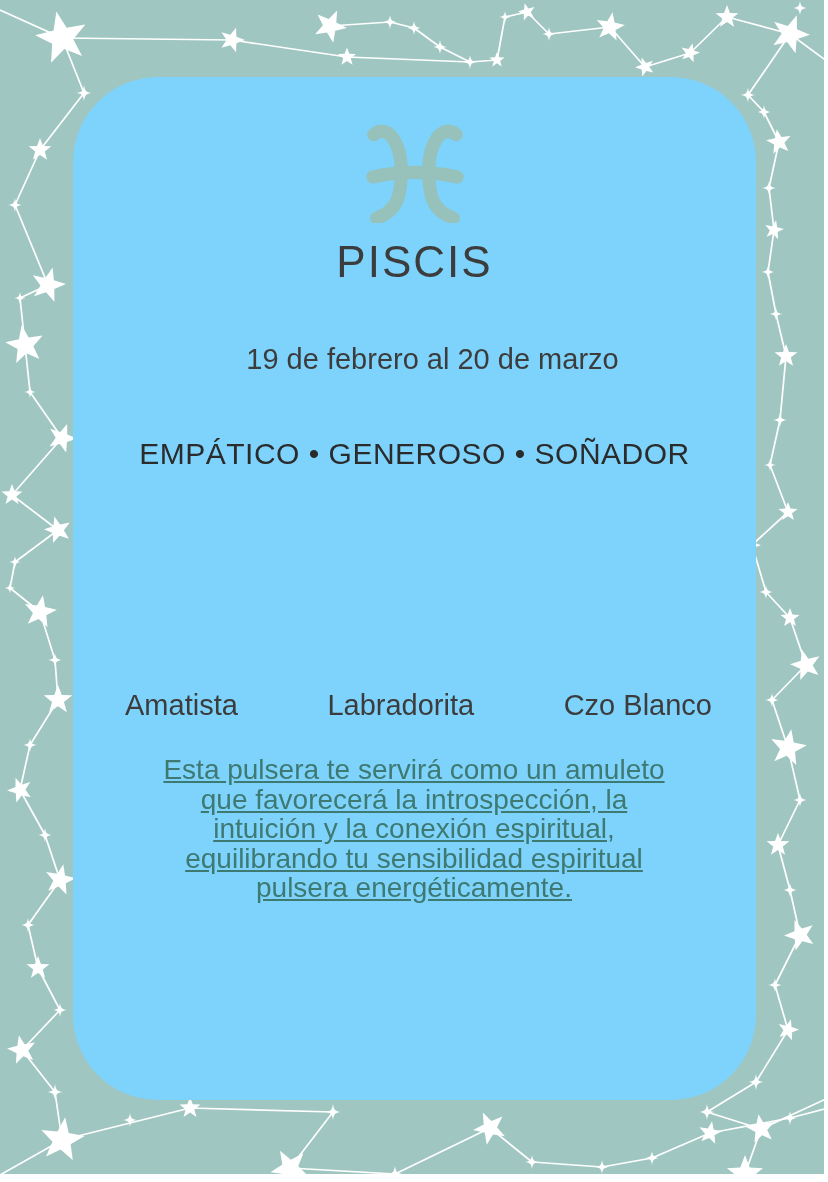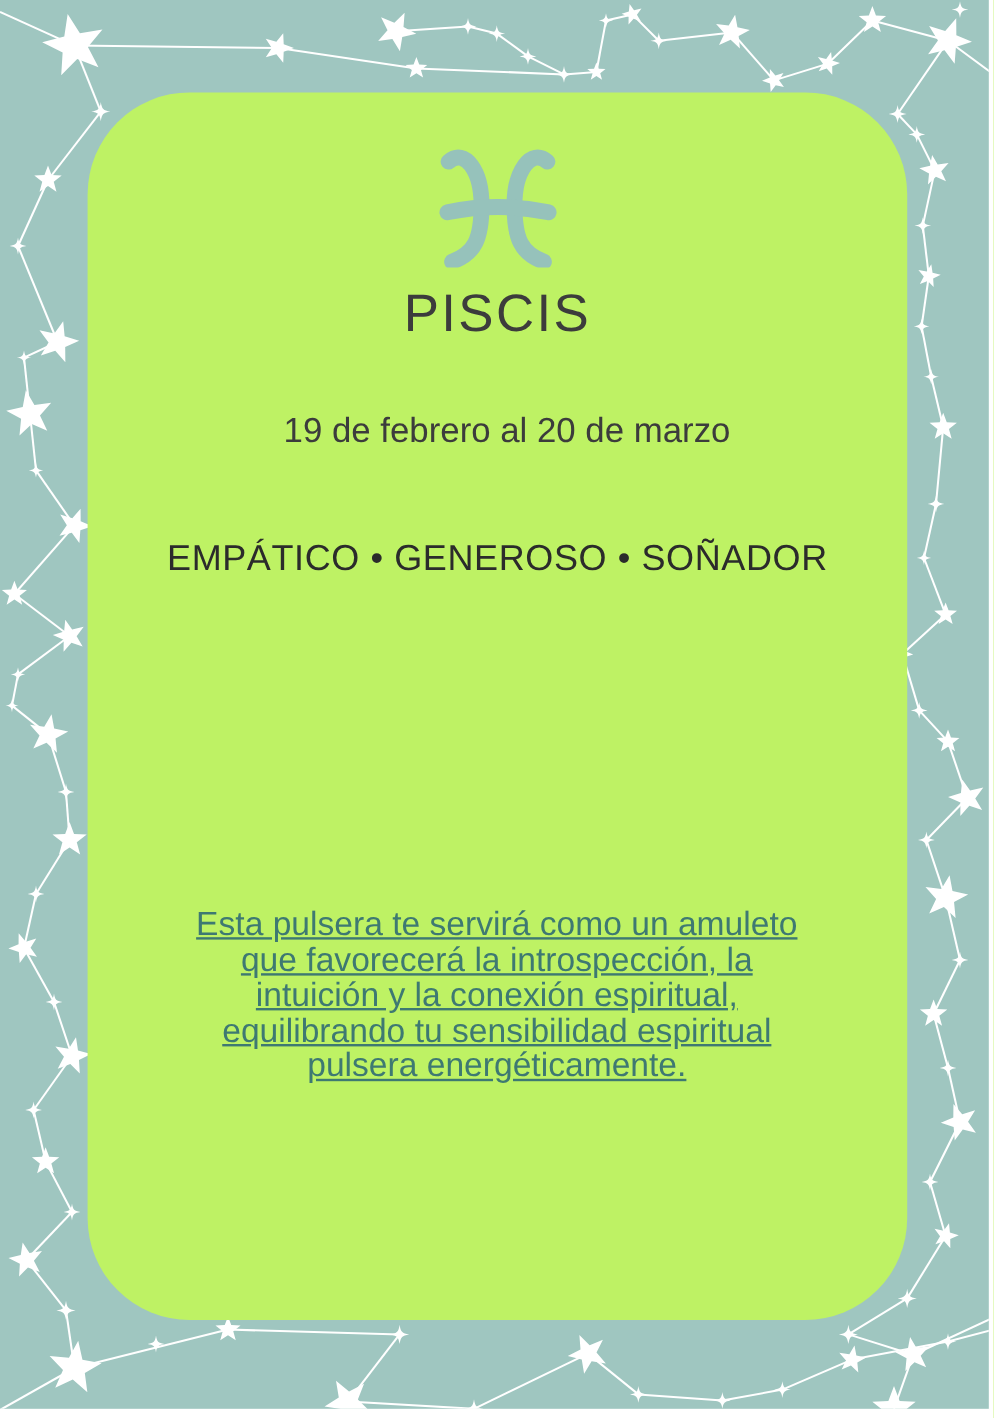--- a/index.html
+++ b/index.html
@@ -8,39 +8,39 @@
     background:#ffffff;
     font-family:"Liberation Sans", sans-serif;
   }
   .bg{
     position:absolute;top:0;left:0;right:4px;bottom:8px;
     background:var(--bg-teal,#9fc6c0);
   }
   .bg svg{position:absolute;top:0;left:0;}
   .card{
     position:absolute;left:73px;top:77px;width:683px;height:1023px;
-    background:#bef264;border-radius:85px;
+    background:#7dd3fc;border-radius:85px;
   }
   .symbol{
     position:absolute;top:44px;left:50%;transform:translateX(-50%);
     width:118px;height:102px;
   }
   .title{
     position:absolute;top:160px;left:0;width:100%;text-align:center;
     font-size:44px;letter-spacing:2px;color:var(--heading-dark,#3c3c3c);
     font-weight:400;
   }
   .date{
-    position:absolute;top:266px;left:8px;width:100%;text-align:center;
+    position:absolute;top:266px;left:18px;width:100%;text-align:center;
     font-size:29px;color:var(--heading-dark,#3c3c3c);
   }
   .traits{
     position:absolute;top:358px;left:0;width:100%;text-align:center;
     font-size:30px;line-height:38px;color:var(--traits-dark,#2b2b2b);
-    letter-spacing:0.5px;white-space:nowrap;margin-top:12px;
+    letter-spacing:0.5px;white-space:nowrap;
   }
   .stones{
     position:absolute;top:612px;left:52px;right:44px;
     display:flex;justify-content:space-between;
     font-size:29px;color:var(--heading-dark,#3c3c3c);
   }
   .desc{
     position:absolute;top:678px;left:31px;width:620px;text-align:center;
     font-size:28px;line-height:29.5px;color:var(--desc-teal,#3e7972);
     white-space:nowrap;
@@ -237,20 +237,25 @@
   </div>
 
   <div class="title">PISCIS</div>
 
   <div class="date">19 de febrero al 20 de marzo</div>
 
   <div class="traits">
     <div>EMPÁTICO • GENEROSO • SOÑADOR</div>
   </div>
 
+  <div class="stones">
+    <span>Amatista</span>
+    <span>Labradorita</span>
+    <span>Czo Blanco</span>
+  </div>
 
   <div class="desc">
     <div>Esta pulsera te servirá como un amuleto</div>
     <div>que favorecerá la introspección, la</div>
     <div>intuición y la conexión espiritual,</div>
     <div>equilibrando tu sensibilidad espiritual</div>
     <div>pulsera energéticamente.</div>
   </div>
 
 

